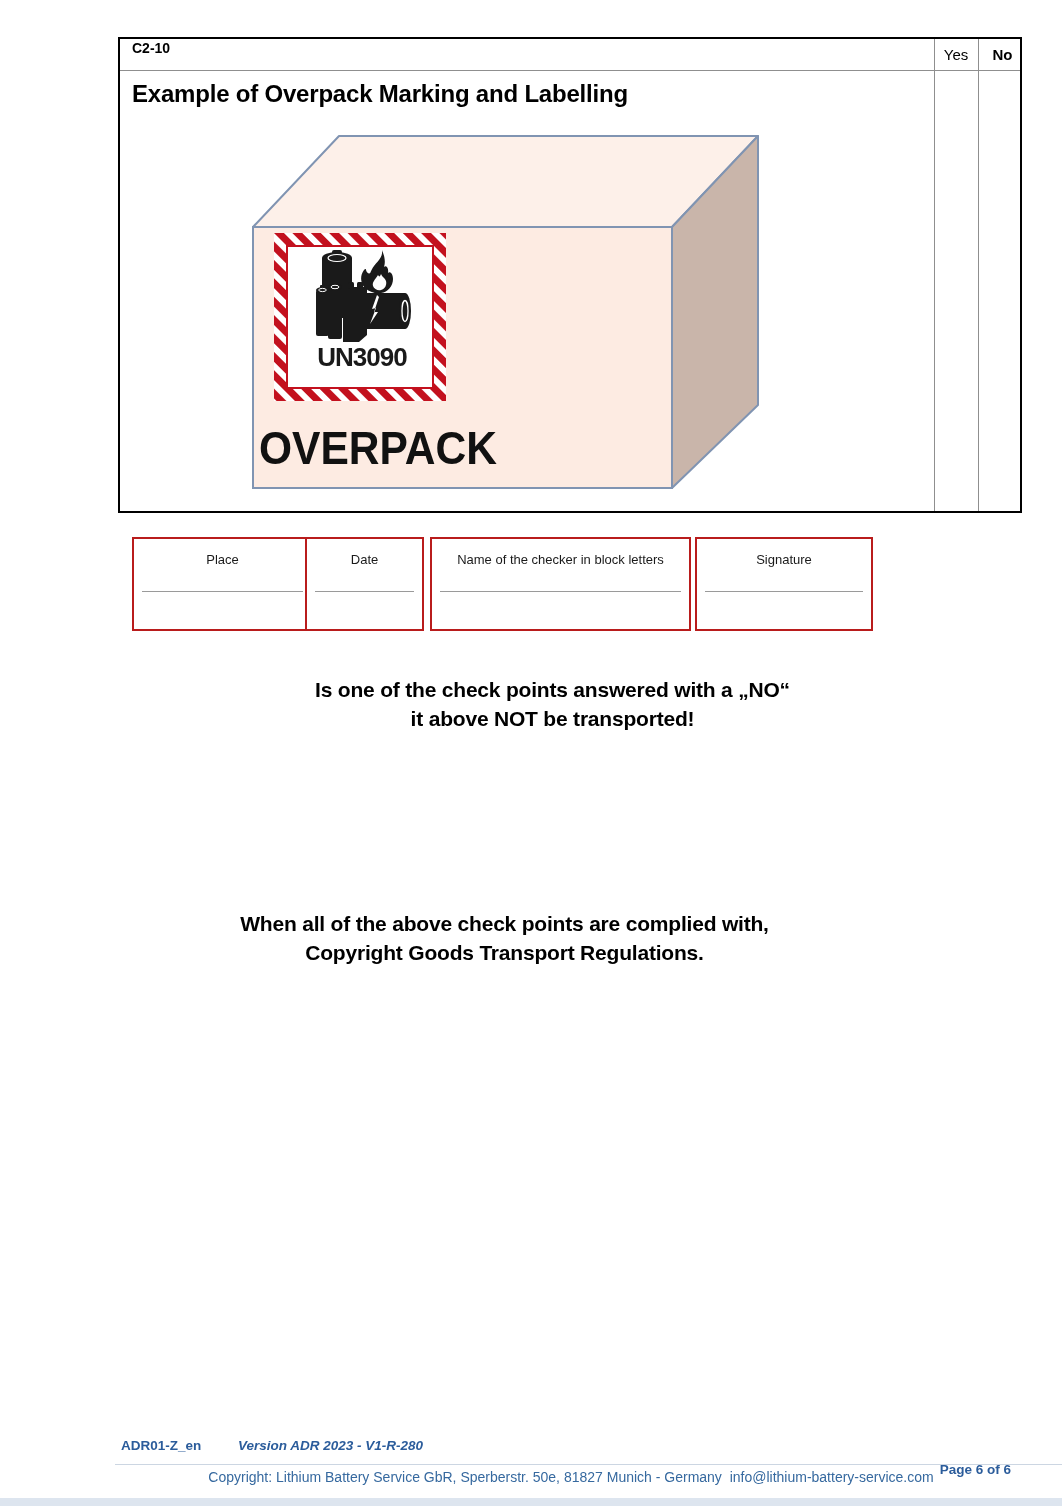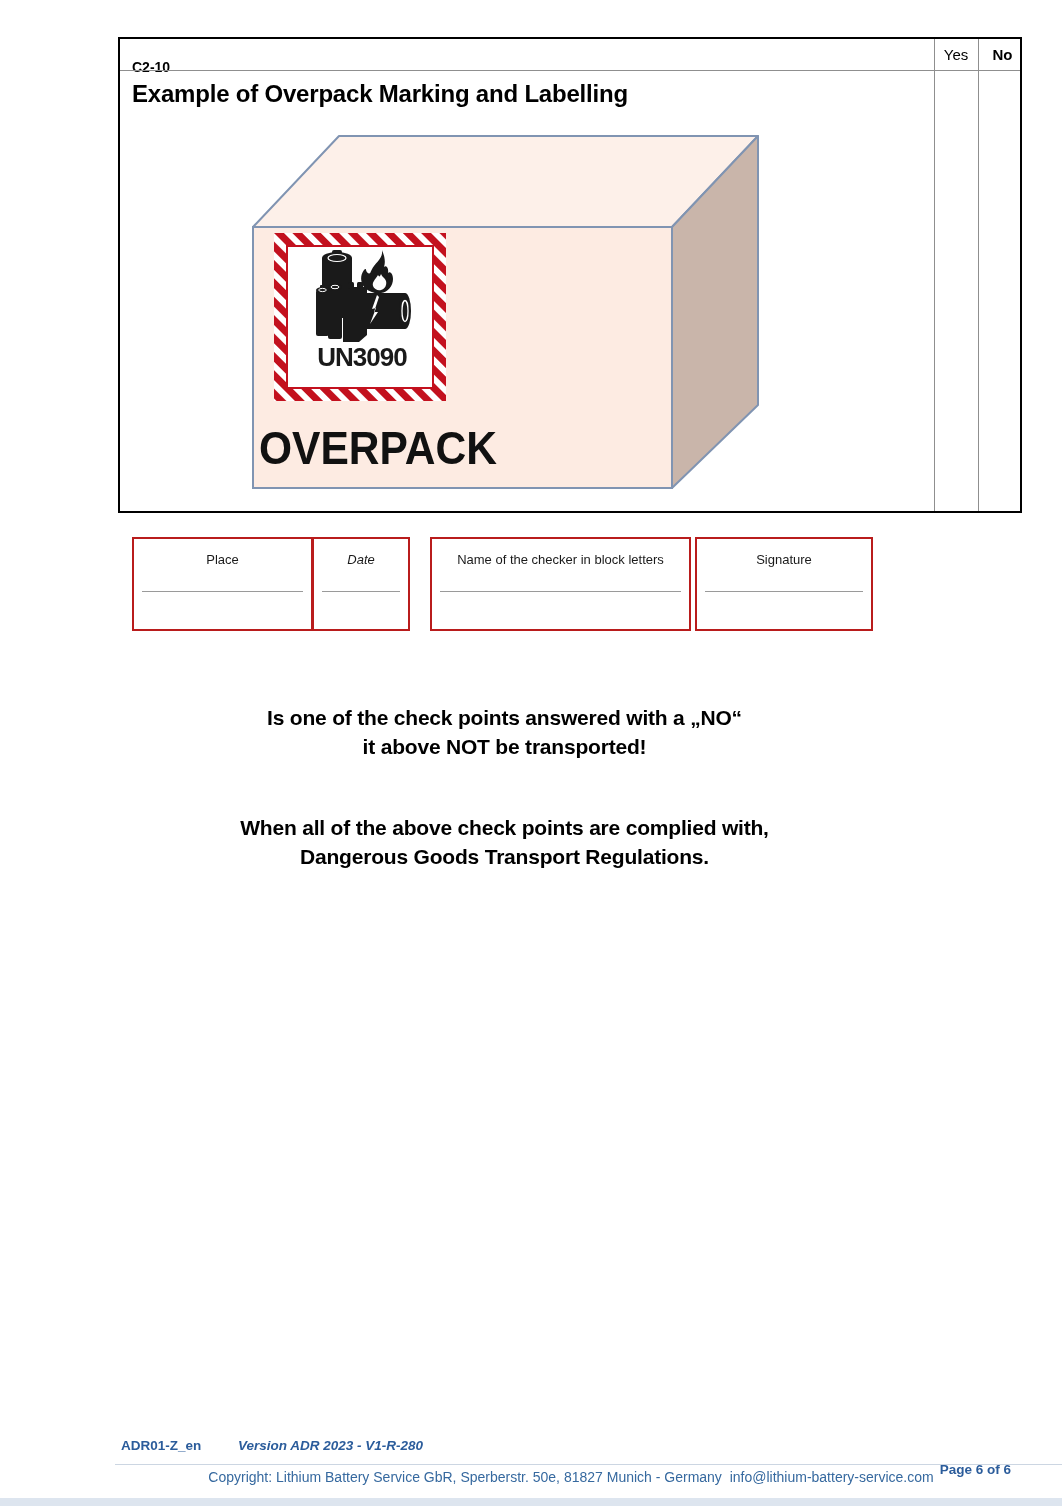--- a/index.html
+++ b/index.html
@@ -1,21 +1,21 @@
 <!DOCTYPE html>
 <html><head>
 <meta charset="utf-8">
 <style>
   html,body{margin:0;padding:0;background:#ffffff;}
   body{width:1062px;height:1506px;position:relative;font-family:"Liberation Sans",sans-serif;color:#000;overflow:hidden;}
   .abs{position:absolute;}
 
   
   .check-table{left:118px;top:37px;width:904px;height:476px;border:2.5px solid #000;box-sizing:border-box;background:#fff;}
-  .check-table .code{position:absolute;left:12px;top:20px;font-size:14px;font-weight:bold;}
+  .check-table .code{position:absolute;left:12px;top:1px;font-size:14px;font-weight:bold;}
   .check-table .hdr-divider{position:absolute;left:0;right:0;top:31px;height:1px;background:#8f8f8f;}
   .check-table .vline{position:absolute;top:0;bottom:0;width:1px;background:#8f8f8f;}
   .check-table .yn{position:absolute;top:7px;text-align:center;font-size:15px;}
   .check-table .title{position:absolute;left:12px;top:41px;font-size:24px;font-weight:bold;letter-spacing:-0.2px;}
 
   
   .sig-box{position:absolute;top:537px;height:94px;border:2px solid #b91c1c;box-sizing:border-box;background:#fff;}
   .sig-box .lbl{margin-top:13px;text-align:center;font-size:13px;color:#1a1a1a;}
   .sig-box .line{position:absolute;left:8px;right:8px;top:52px;height:1px;background:#9a9a9a;}
 
@@ -101,42 +101,42 @@
   </g>
 
   <text x="9" y="331" font-size="46" font-weight="bold" fill="#111" textLength="238" lengthAdjust="spacingAndGlyphs">OVERPACK</text>
 </svg>
 
 <div>
   <div class="sig-box" style="left:132px;width:181px;">
     <div class="lbl">Place</div>
     <div class="line"></div>
   </div>
-  <div class="sig-box" style="left:312px;width:98px;font-style:italic;">
+  <div class="sig-box" style="left:305px;width:119px;">
     <div class="lbl">Date</div>
     <div class="line"></div>
   </div>
   <div class="sig-box" style="left:430px;width:261px;">
     <div class="lbl">Name of the checker in block letters</div>
     <div class="line"></div>
   </div>
   <div class="sig-box" style="left:695px;width:178px;">
     <div class="lbl">Signature</div>
     <div class="line"></div>
   </div>
 </div>
 
-<div class="abs notice" style="top:703px;">
+<div class="abs notice" style="top:675px;padding-left:48px;">
   <div>Is one of the check points answered with a „NO“</div>
   <div>it above NOT be transported!</div>
 </div>
 
-<div class="abs notice" style="top:813px;">
+<div class="abs notice" style="top:909px;">
   <div>When all of the above check points are complied with,</div>
-  <div>Dangerous Goods Transport Regulations.</div>
+  <div>Copyright Goods Transport Regulations.</div>
 </div>
 
 <div>
   <div class="abs foot-row" style="left:121px;top:1438px;">ADR01-Z_en</div>
   <div class="abs foot-row" style="left:238px;top:1438px;font-style:italic;">Version ADR 2023 - V1-R-280</div>
   <div class="abs foot-row" style="right:51px;top:1438px;margin-top:24px;">Page 6 of 6</div>
   <div class="abs foot-divider"></div>
   <div class="abs copyright">Copyright: Lithium Battery Service GbR, Sperberstr. 50e, 81827 Munich - Germany  info@lithium-battery-service.com</div>
   <div class="abs bottom-strip"></div>
 </div>

